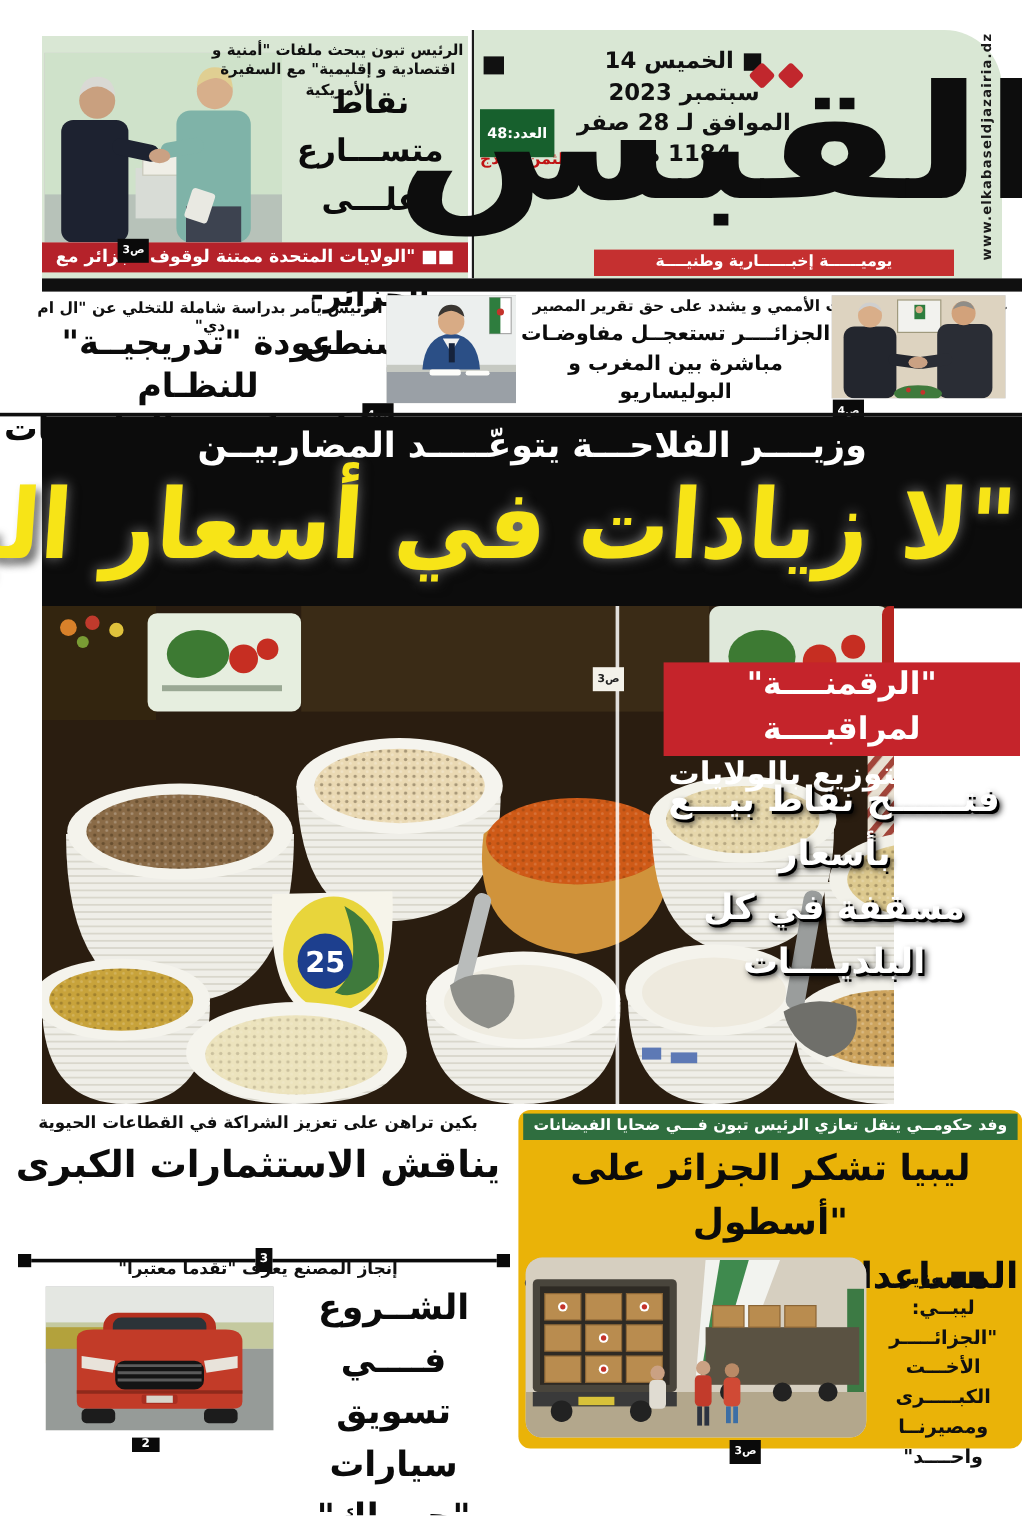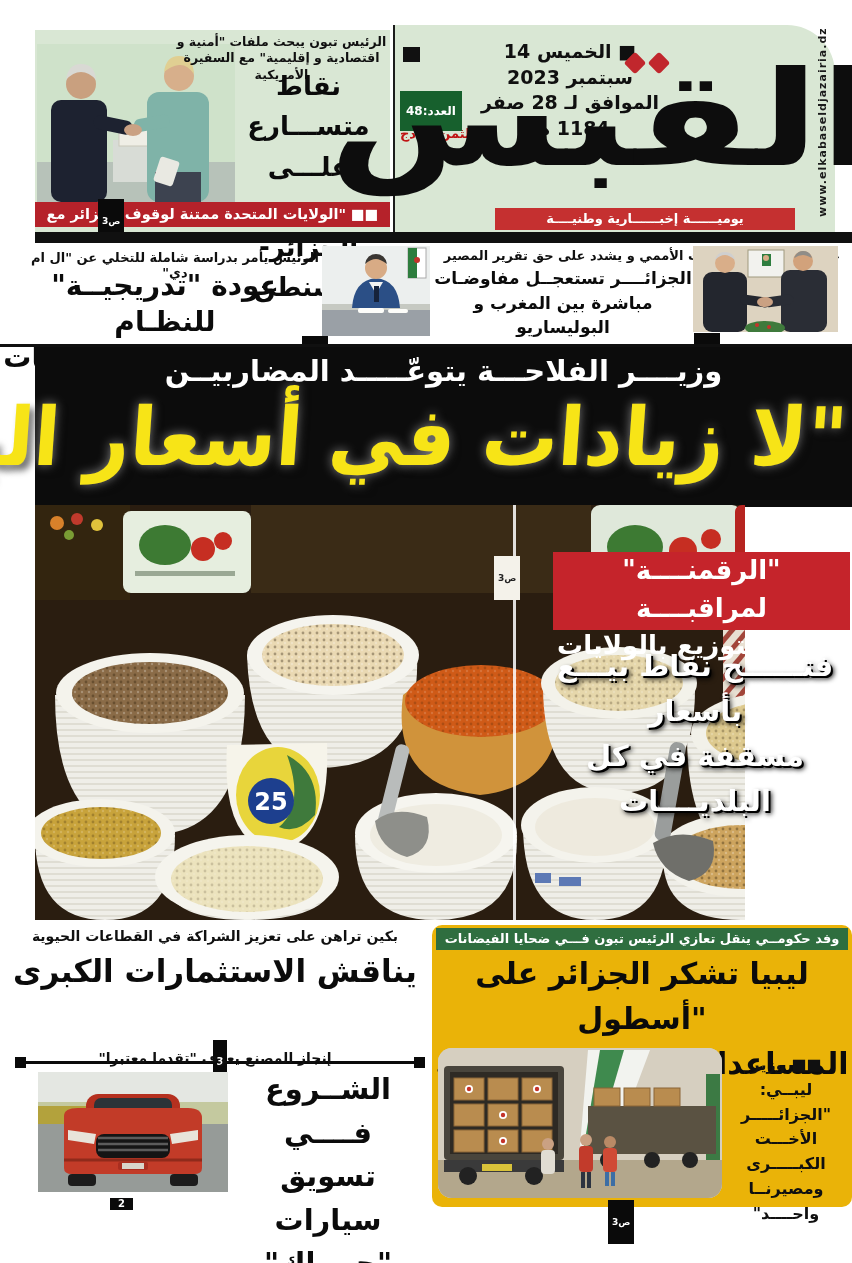--- a/index.html
+++ b/index.html
@@ -3,21 +3,21 @@
 <meta charset="utf-8">
 <style>
   html,body{margin:0;padding:0;background:#ffffff;}
   #page{position:relative;width:852px;height:1263px;background:#fff;overflow:hidden;
         font-family:"DejaVu Sans",sans-serif;}
   .abs{position:absolute;}
   .rtl{direction:rtl;unicode-bidi:embed;}
   .ctr{text-align:center;}
   .k{font-weight:bold;color:#101010;}
   .hl{font-weight:900;color:#0b0b0b;line-height:1.18;}
-  .pbadge{background:#0a0a0a;color:#fff;font-size:9px;line-height:12px;padding:16px 4px;
+  .pbadge{background:#0a0a0a;color:#fff;font-size:9px;line-height:12px;padding:4px 4px;
           font-weight:bold;direction:rtl;display:inline-block;}
   .photo{overflow:hidden;background:#ccc;}
   svg{display:block;}
   
   #masthead{background:#d9e7d4;border-left:2px solid #1c1c1c;border-radius:0 48px 0 0;}
   #tlblock{background:#d9e7d4;}
   #brand-name{font-weight:900;color:#0d0d0d;transform:scaleX(1.38) scaleY(1.08);
               transform-origin:center;line-height:1;}
   #website{writing-mode:vertical-rl;transform:rotate(180deg);font-weight:bold;
            font-size:11px;color:#1a1a1a;letter-spacing:1px;}

